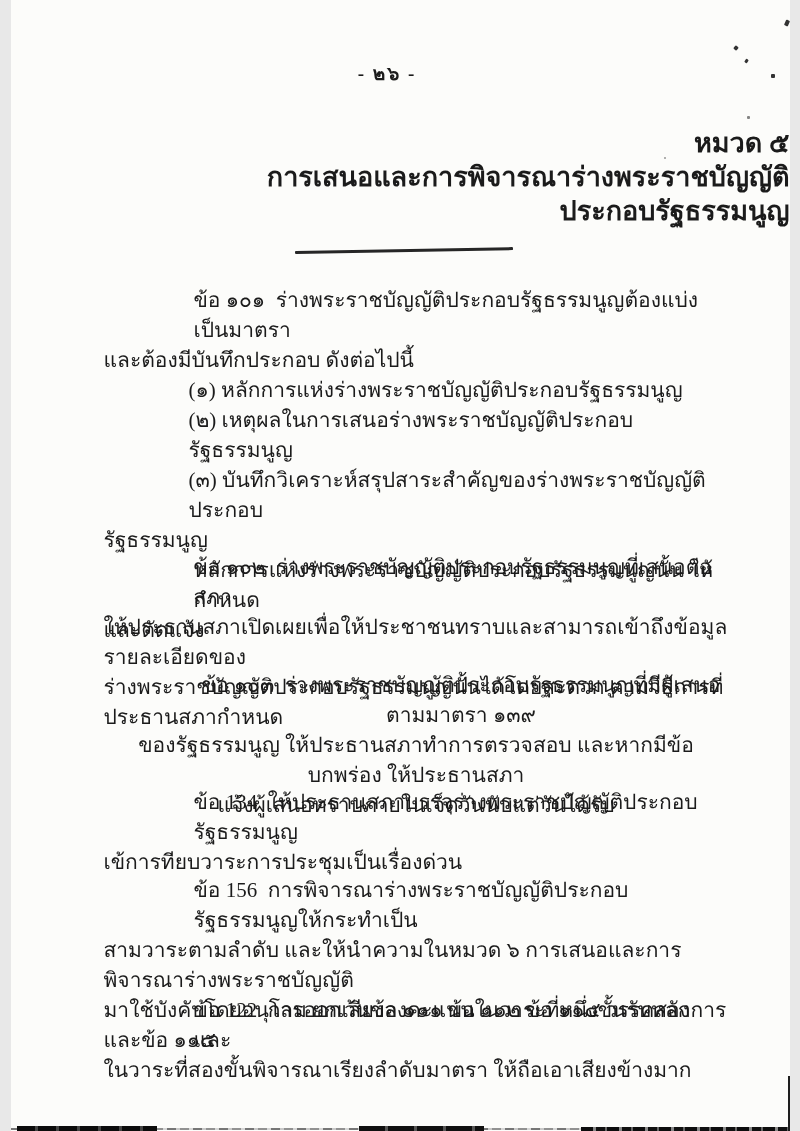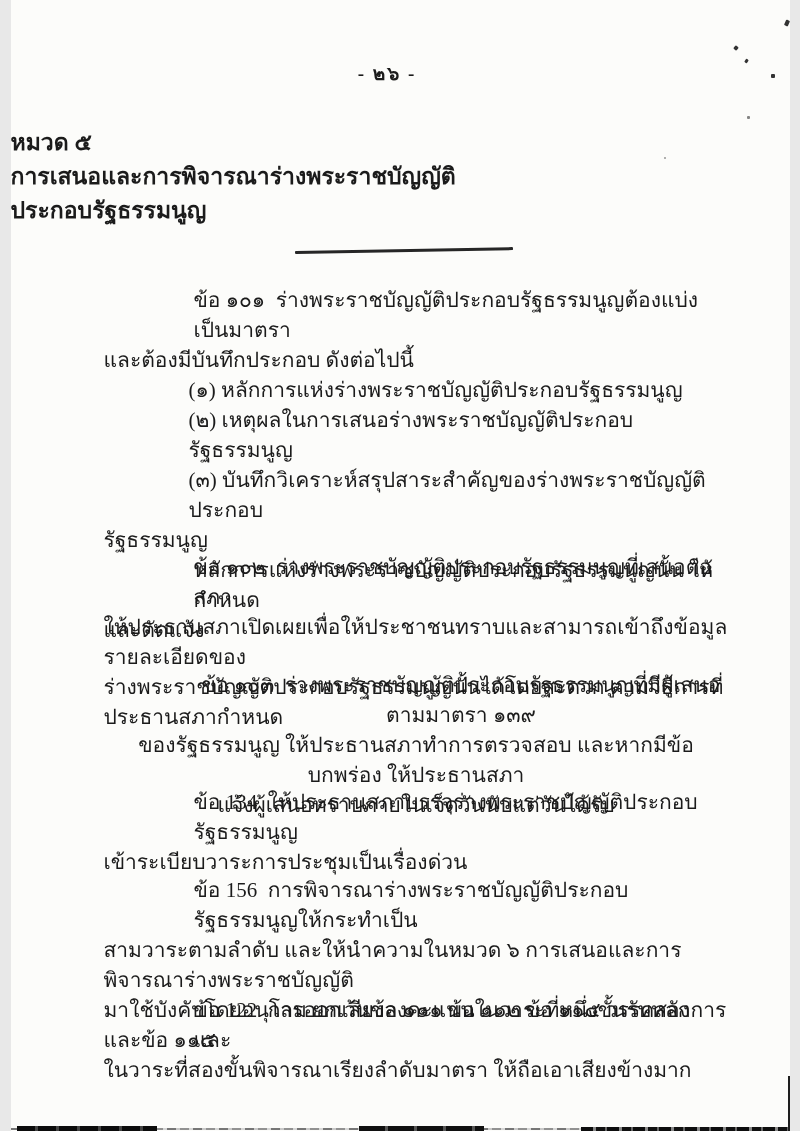--- a/index.html
+++ b/index.html
@@ -13,23 +13,23 @@
     color:#1b1b1b;
   }
   .page-number{
     position:absolute;top:58px;left:0;right:26px;
     text-align:center;
     font-size:19px;font-weight:bold;
     letter-spacing:2px;
   }
   .chapter-head{
     position:absolute;top:126px;left:0;right:0;
-    text-align:left;
+    text-align:right;
     font-weight:bold;
-    font-size:23px;line-height:34px;
+    font-size:27px;line-height:34px;
   }
   .chapter-rule{
     position:absolute;top:249px;left:284px;
     width:218px;height:3px;
     background:#262626;
     transform:rotate(-1deg);
     border-radius:1px;
   }
   .para{
     position:absolute;left:93px;width:625px;
@@ -101,21 +101,21 @@
   </div>
 
   <div class="para p103">
     <div class="tline ind-first">ข้อ ๑๐๓  ร่างพระราชบัญญัติประกอบรัฐธรรมนูญที่มีผู้เสนอตามมาตรา ๑๓๙</div>
     <div class="tline">ของรัฐธรรมนูญ ให้ประธานสภาทำการตรวจสอบ และหากมีข้อบกพร่อง ให้ประธานสภา</div>
     <div class="tline">แจ้งผู้เสนอทราบภายในเจ็ดวันนับแต่วันได้รับ</div>
   </div>
 
   <div class="para p104">
     <div class="tline ind-first">ข้อ 134  ให้ประธานสภาบรรจุร่างพระราชบัญญัติประกอบรัฐธรรมนูญ</div>
-    <div class="tline">เข้าระเบียบวาระการประชุมเป็นเรื่องด่วน</div>
+    <div class="tline">เข้การทียบวาระการประชุมเป็นเรื่องด่วน</div>
   </div>
 
   <div class="para p105">
     <div class="tline ind-first">ข้อ 156  การพิจารณาร่างพระราชบัญญัติประกอบรัฐธรรมนูญให้กระทำเป็น</div>
     <div class="tline">สามวาระตามลำดับ และให้นำความในหมวด ๖ การเสนอและการพิจารณาร่างพระราชบัญญัติ</div>
     <div class="tline">มาใช้บังคับโดยอนุโลม ยกเว้นข้อ ๑๑๑ ข้อ ๑๑๒ ข้อ ๑๑๔ วรรคสอง และข้อ ๑๑๕</div>
   </div>
 
   <div class="para p106">
     <div class="tline ind-first">ข้อ 122  การออกเสียงลงคะแนนในวาระที่หนึ่งขั้นรับหลักการ และ</div>

